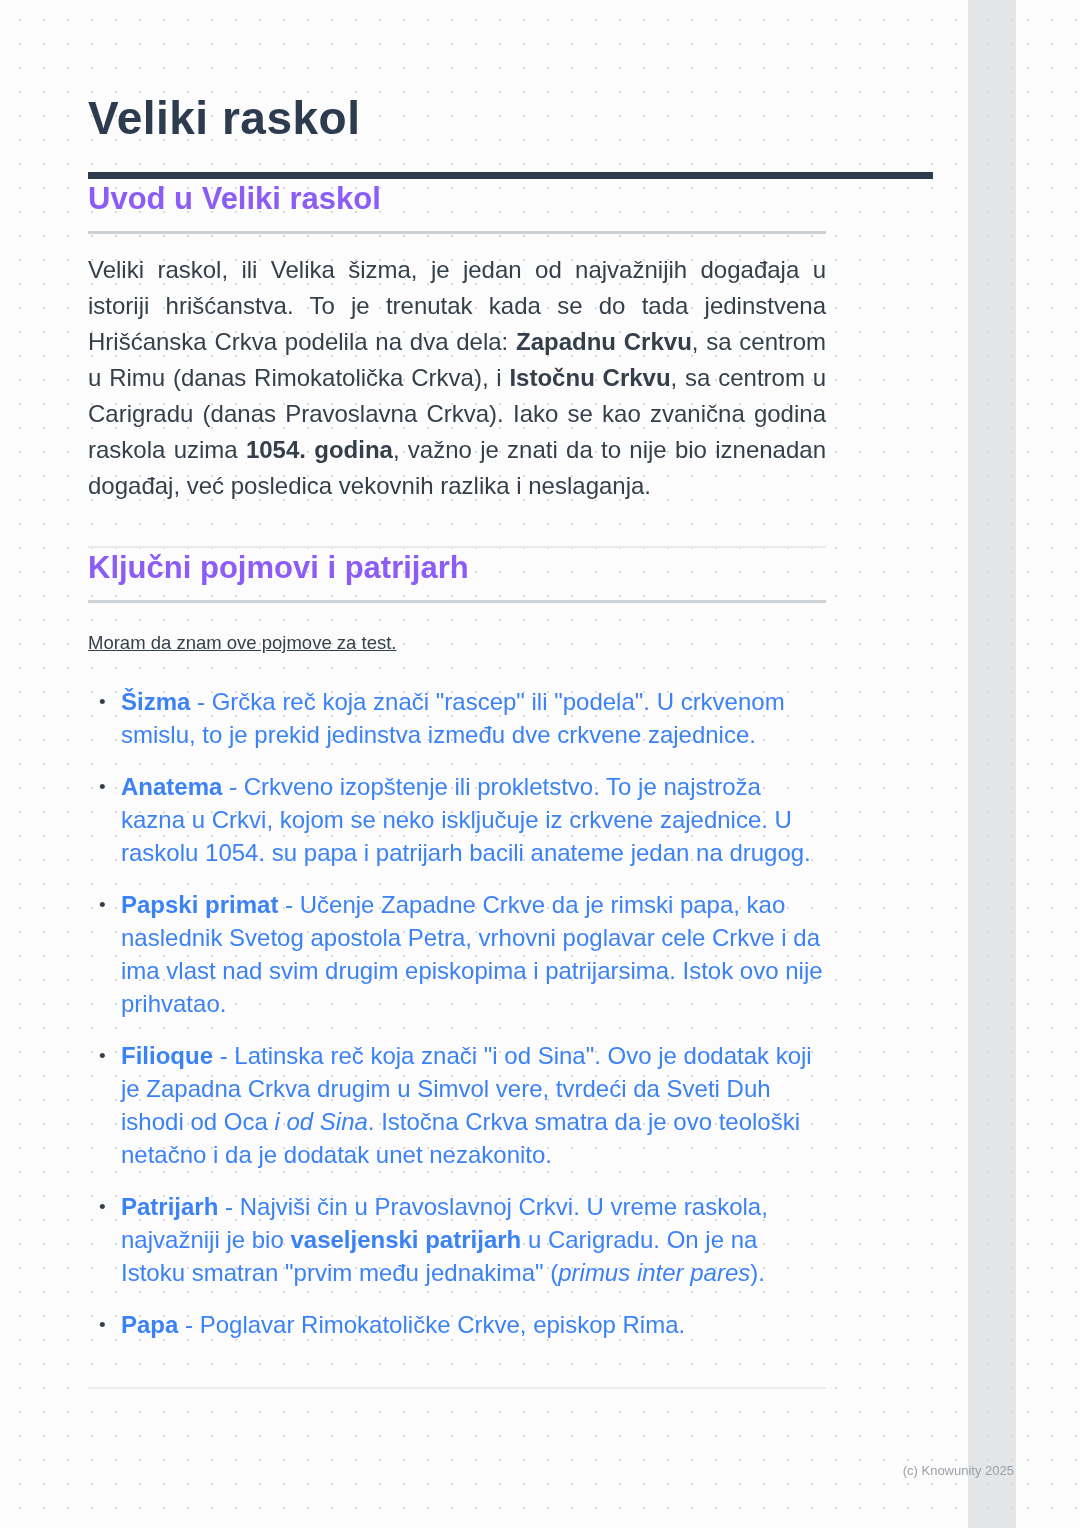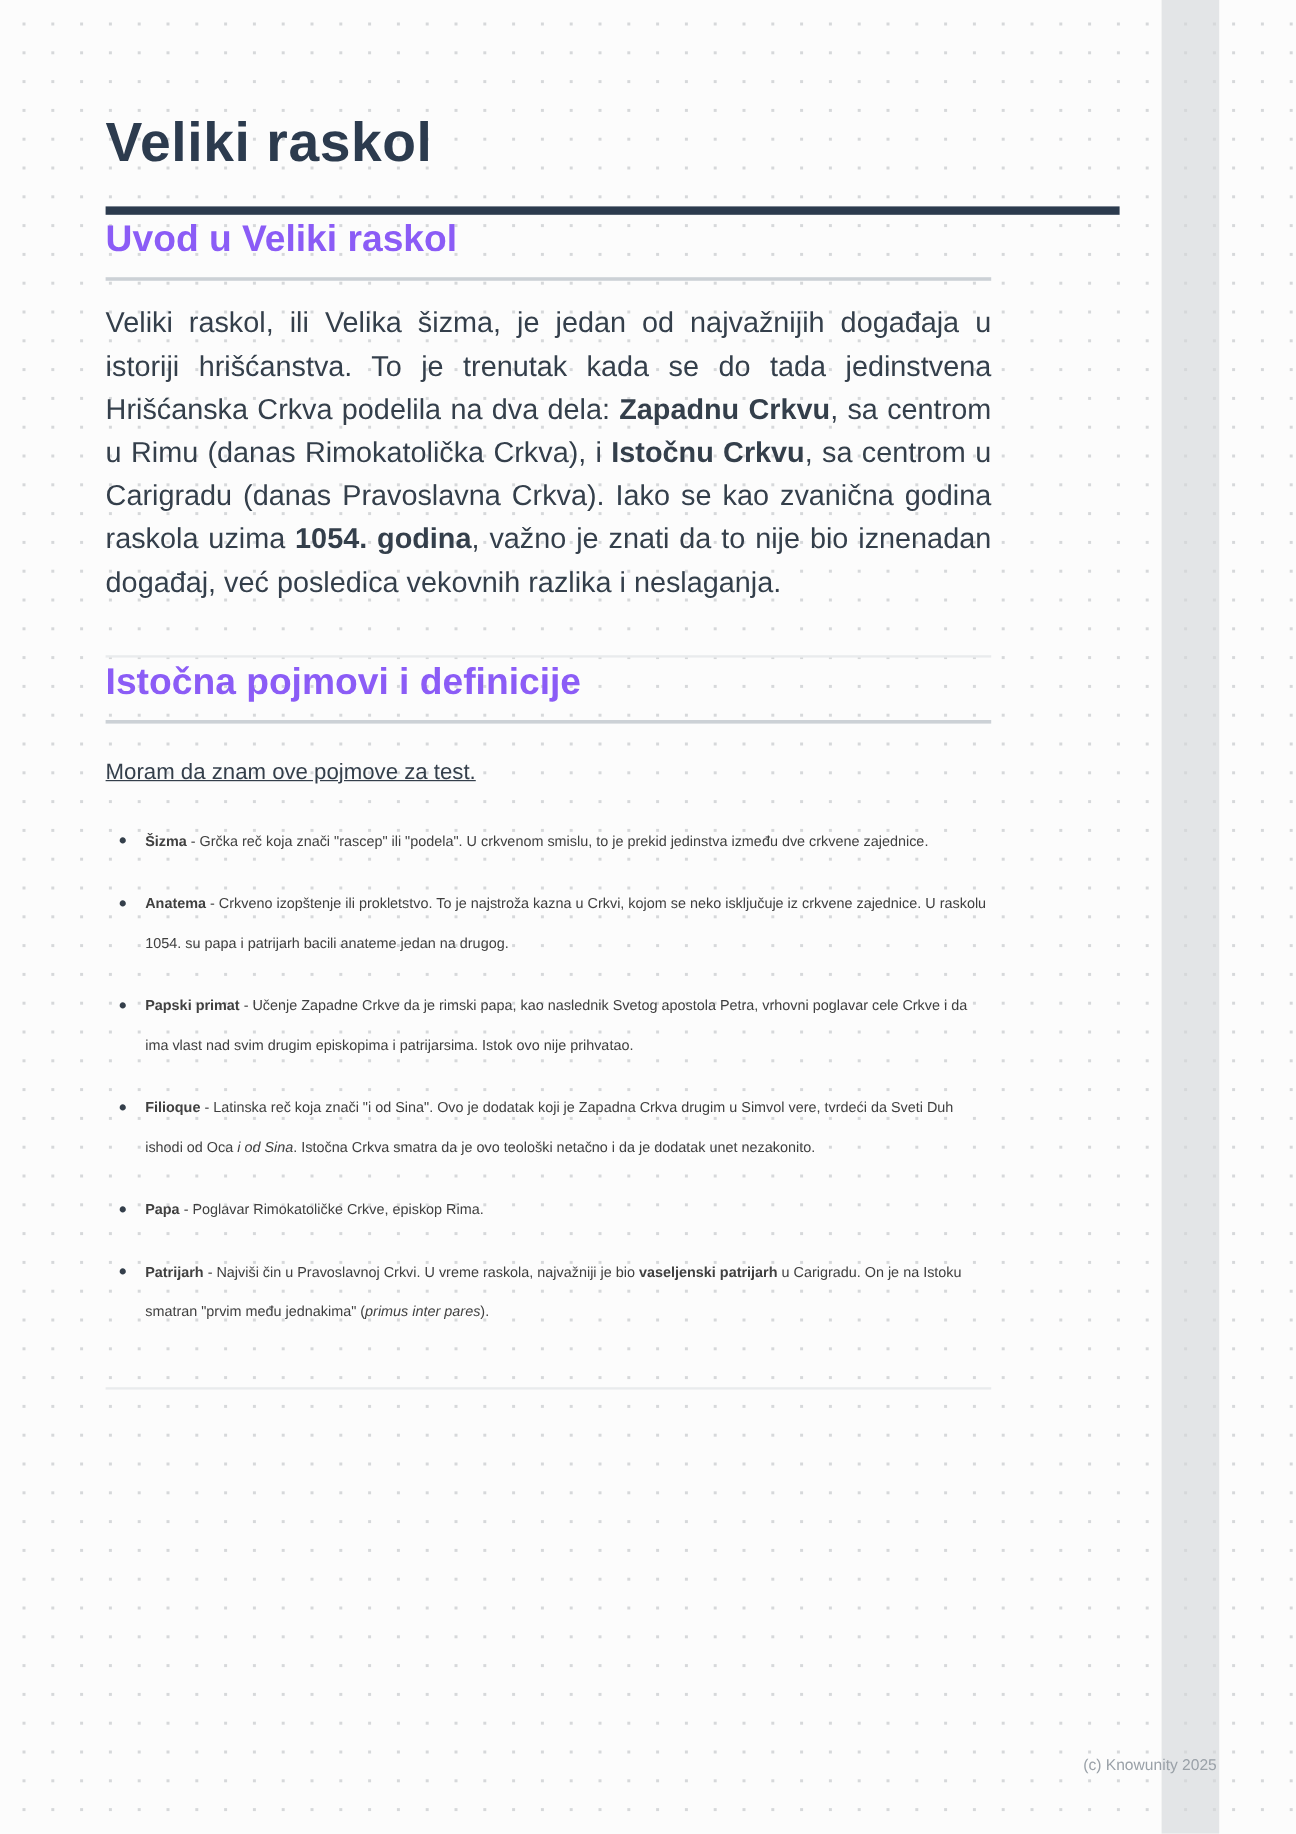--- a/index.html
+++ b/index.html
@@ -84,23 +84,23 @@
   }
   ul.key-terms {
     list-style: none;
     margin: 28px 0 0 0;
     padding: 0;
   }
   ul.key-terms li {
     position: relative;
     padding-left: 33px;
     margin-bottom: 19px;
-    font-size: 12px;
+    font-size: 24px;
     line-height: 33px;
-    color: #404040;
+    color: #3b82f6;
   }
   ul.key-terms li::before {
     content: "\2022";
     position: absolute;
     left: 11px;
     top: 0;
     font-size: 19px;
     color: #343f4b;
   }
   .b { font-weight: 700; }
@@ -125,32 +125,32 @@
   <div class="thick-rule"></div>
 
   <h2 class="section-heading h2-first">Uvod u Veliki raskol</h2>
 
   <div class="thin-rule"></div>
 
   <p class="intro-paragraph"><span>Veliki raskol, ili Velika šizma, je jedan od najvažnijih događaja u istoriji hrišćanstva. To je trenutak kada se do tada jedinstvena Hrišćanska Crkva podelila na dva dela: </span><span class="b">Zapadnu Crkvu</span><span>, sa centrom u Rimu (danas Rimokatolička Crkva), i </span><span class="b">Istočnu Crkvu</span><span>, sa centrom u Carigradu (danas Pravoslavna Crkva). Iako se kao zvanična godina raskola uzima </span><span class="b">1054. godina</span><span>, važno je znati da to nije bio iznenadan događaj, već posledica vekovnih razlika i neslaganja.</span></p>
 
   <div class="section-sep sep-1"></div>
 
-  <h2 class="section-heading h2-second">Istočna pojmovi i definicije</h2>
+  <h2 class="section-heading h2-second">Ključni pojmovi i patrijarh</h2>
 
   <div class="thin-rule"></div>
 
   <p class="terms-intro">Moram da znam ove pojmove za test.</p>
 
   <ul class="key-terms">
       <li><span class="b">Šizma</span><span> - Grčka reč koja znači "rascep" ili "podela". U crkvenom smislu, to je prekid jedinstva između dve crkvene zajednice.</span></li>
       <li><span class="b">Anatema</span><span> - Crkveno izopštenje ili prokletstvo. To je najstroža kazna u Crkvi, kojom se neko isključuje iz crkvene zajednice. U raskolu 1054. su papa i patrijarh bacili anateme jedan na drugog.</span></li>
       <li><span class="b">Papski primat</span><span> - Učenje Zapadne Crkve da je rimski papa, kao naslednik Svetog apostola Petra, vrhovni poglavar cele Crkve i da ima vlast nad svim drugim episkopima i patrijarsima. Istok ovo nije prihvatao.</span></li>
       <li><span class="b">Filioque</span><span> - Latinska reč koja znači "i od Sina". Ovo je dodatak koji je Zapadna Crkva drugim u Simvol vere, tvrdeći da Sveti Duh ishodi od Oca </span><span class="i">i od Sina</span><span>. Istočna Crkva smatra da je ovo teološki netačno i da je dodatak unet nezakonito.</span></li>
+      <li><span class="b">Patrijarh</span><span> - Najviši čin u Pravoslavnoj Crkvi. U vreme raskola, najvažniji je bio </span><span class="b">vaseljenski patrijarh</span><span> u Carigradu. On je na Istoku smatran "prvim među jednakima" (</span><span class="i">primus inter pares</span><span>).</span></li>
       <li><span class="b">Papa</span><span> - Poglavar Rimokatoličke Crkve, episkop Rima.</span></li>
-      <li><span class="b">Patrijarh</span><span> - Najviši čin u Pravoslavnoj Crkvi. U vreme raskola, najvažniji je bio </span><span class="b">vaseljenski patrijarh</span><span> u Carigradu. On je na Istoku smatran "prvim među jednakima" (</span><span class="i">primus inter pares</span><span>).</span></li>
     </ul>
 
   <div class="section-sep sep-2"></div>
 
 </div>
 
 <div class="footer-credit">(c) Knowunity 2025</div>
 
 </body></html>

